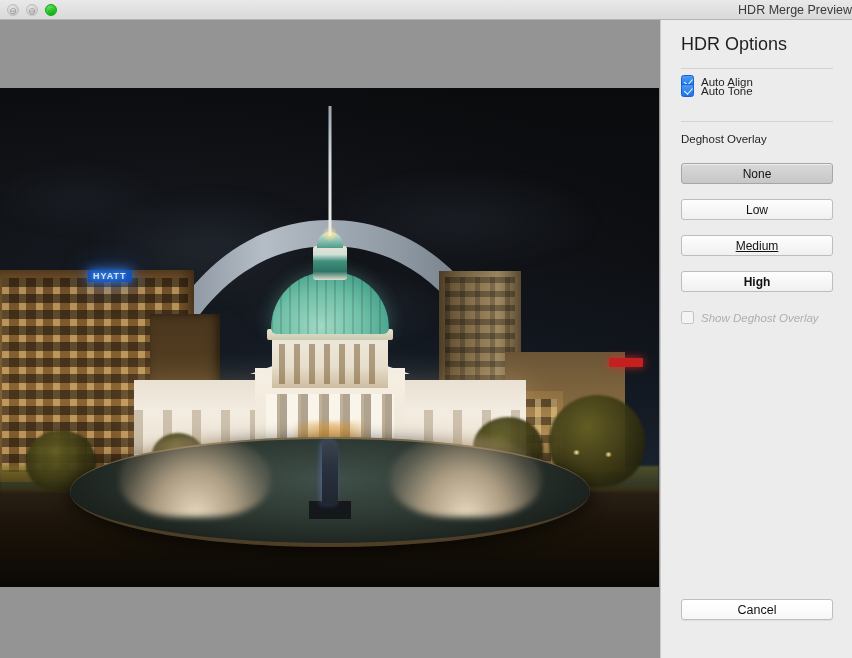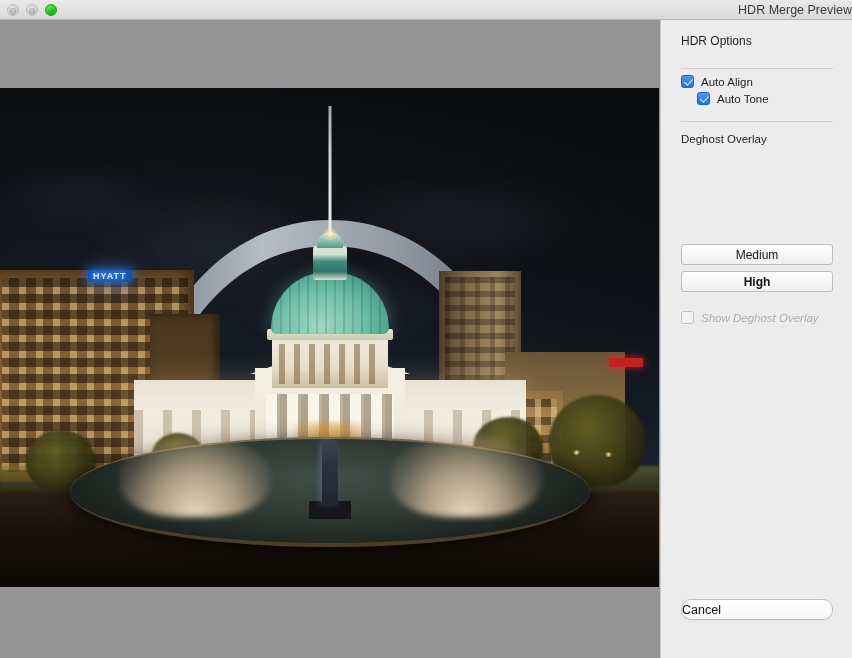--- a/index.html
+++ b/index.html
@@ -350,21 +350,21 @@
   
   #panel {
     position: absolute;
     left: 660px; top: 20px;
     width: 192px; height: 638px;
     background: #ececec;
     border-left: 1px solid #c9c9c9;
   }
   #panel-title {
     position: absolute; left: 20px; top: 14px;
-    font-size: 12px; color: #1f1f1f;
+    font-size: 18px; color: #1f1f1f;
   }
   .divider {
     position: absolute; left: 20px; width: 152px; height: 1px;
     background: #d2d2d2;
   }
   .check-row {
     position: absolute; left: 20px;
     display: flex; align-items: center; gap: 7px;
     font-size: 11.5px; color: #1f1f1f;
   }
@@ -410,24 +410,24 @@
   .seg-btn.selected {
     background: linear-gradient(to bottom, #d8d8d8, #cfcfcf 55%, #c7c7c7);
     border: 1px solid #a6a6a6;
     box-shadow: inset 0 1px 0 rgba(255,255,255,.55);
   }
 
   #cancel-btn {
     position: absolute; left: 20px; bottom: 38px;
     width: 152px; height: 21px;
     border: 1px solid #bfbfbf;
-    border-radius: 10px;
+    border-radius: 3px;
     background: linear-gradient(to bottom, #ffffff, #fbfbfb 60%, #f6f6f6);
     font-size: 12.5px; color: #111;
-    display: flex; align-items: center; justify-content: flex-start;
+    display: flex; align-items: center; justify-content: center;
     box-shadow: 0 1px 1px rgba(0,0,0,.06);
   }
   #merge-btn {
     position: absolute; left: 20px; bottom: 9px;
     width: 152px; height: 21px;
     border: 1px solid #1c72d8;
     border-radius: 4px;
     background: linear-gradient(to bottom, #54a6fb 0%, #3d94f7 45%, #2583f2 55%, #1a78ef 100%);
     font-size: 12.5px; color: #ffffff;
     display: flex; align-items: center; justify-content: center;
@@ -541,30 +541,36 @@
 
     <div id="panel-title">HDR Options</div>
 
     <div class="divider" style="top:48px;"></div>
 
     <div class="check-row" style="top:55px;">
       <span class="cbox"></span>
       <span>Auto Align</span>
     </div>
 
-    <div class="check-row" style="top:72px;margin-left:16px;">
+    <div class="check-row" style="top:64px;">
       <span class="cbox"></span>
       <span>Auto Tone</span>
     </div>
 
     <div class="divider" style="top:101px;"></div>
 
     <div id="deghost-label" style="top:113px;">Deghost Overlay</div>
 
-    <div class="seg-btn" style="top:224px;">
+    <div class="seg-btn selected" style="top:143px;">
+      <span>None</span>
+    </div>
+    <div class="seg-btn" style="top:179px;">
+      <span>Low</span>
+    </div>
+    <div class="seg-btn" style="top:215px;text-decoration:underline;">
       <span>Medium</span>
     </div>
     <div class="seg-btn" style="top:251px;font-weight:bold;">
       <span>High</span>
     </div>
 
     <div class="check-row disabled" style="top:291px;">
       <span class="cbox off"></span>
       <span>Show Deghost Overlay</span>
     </div>

